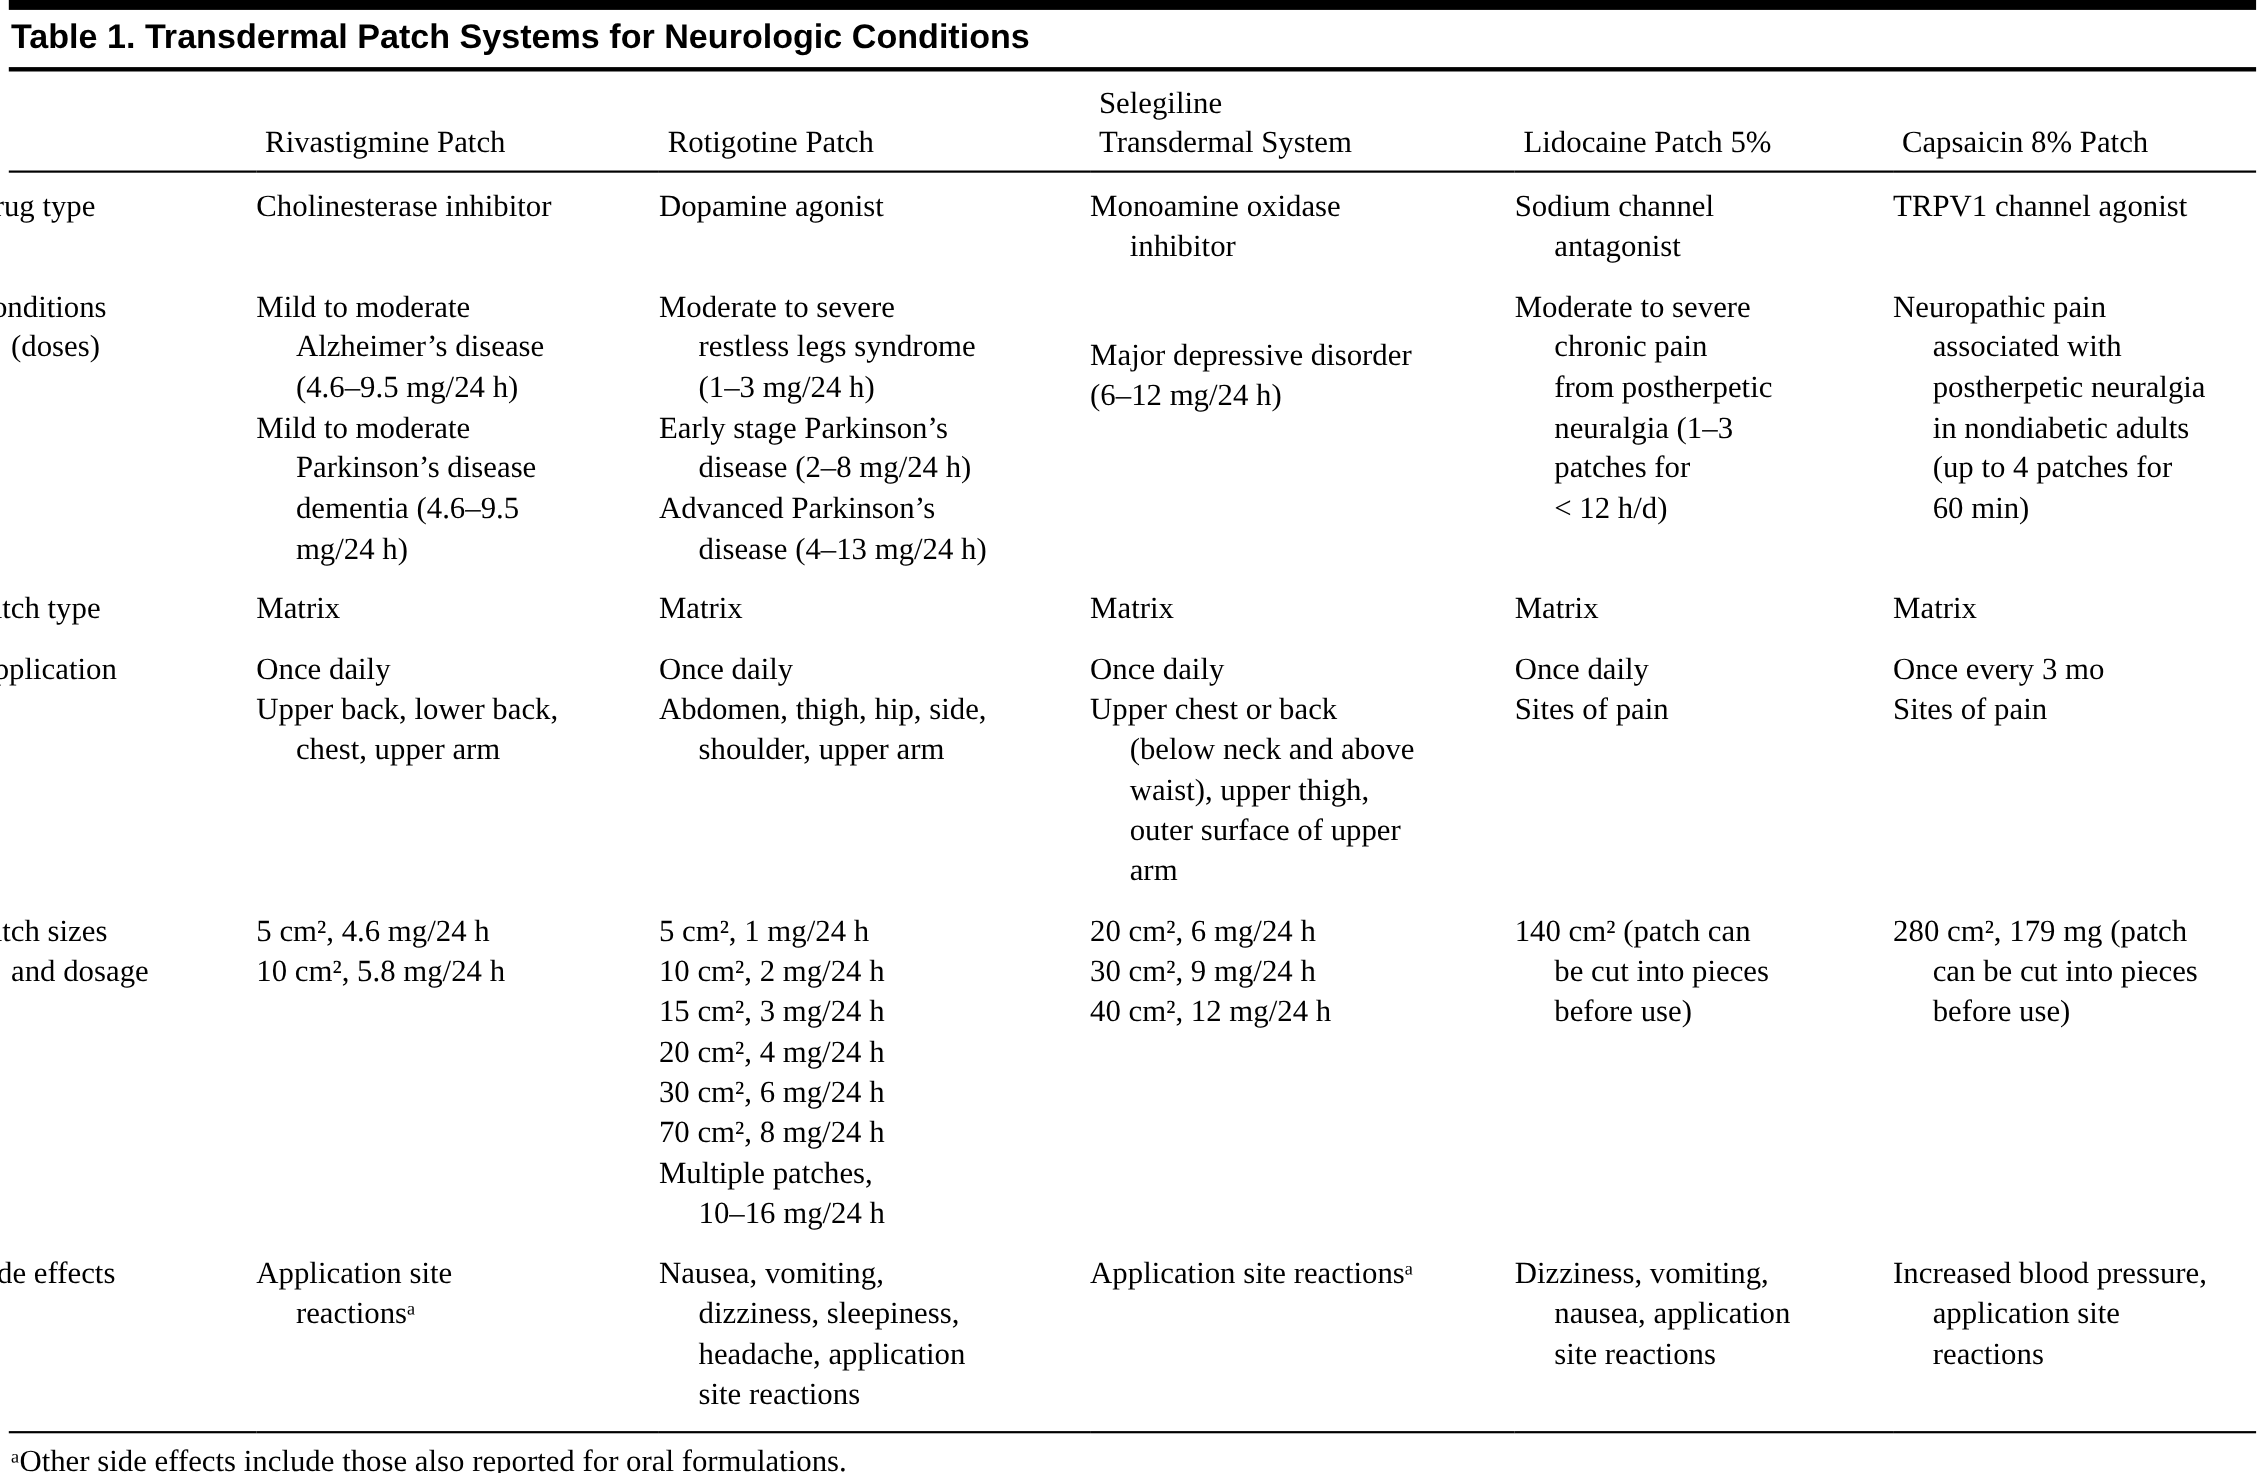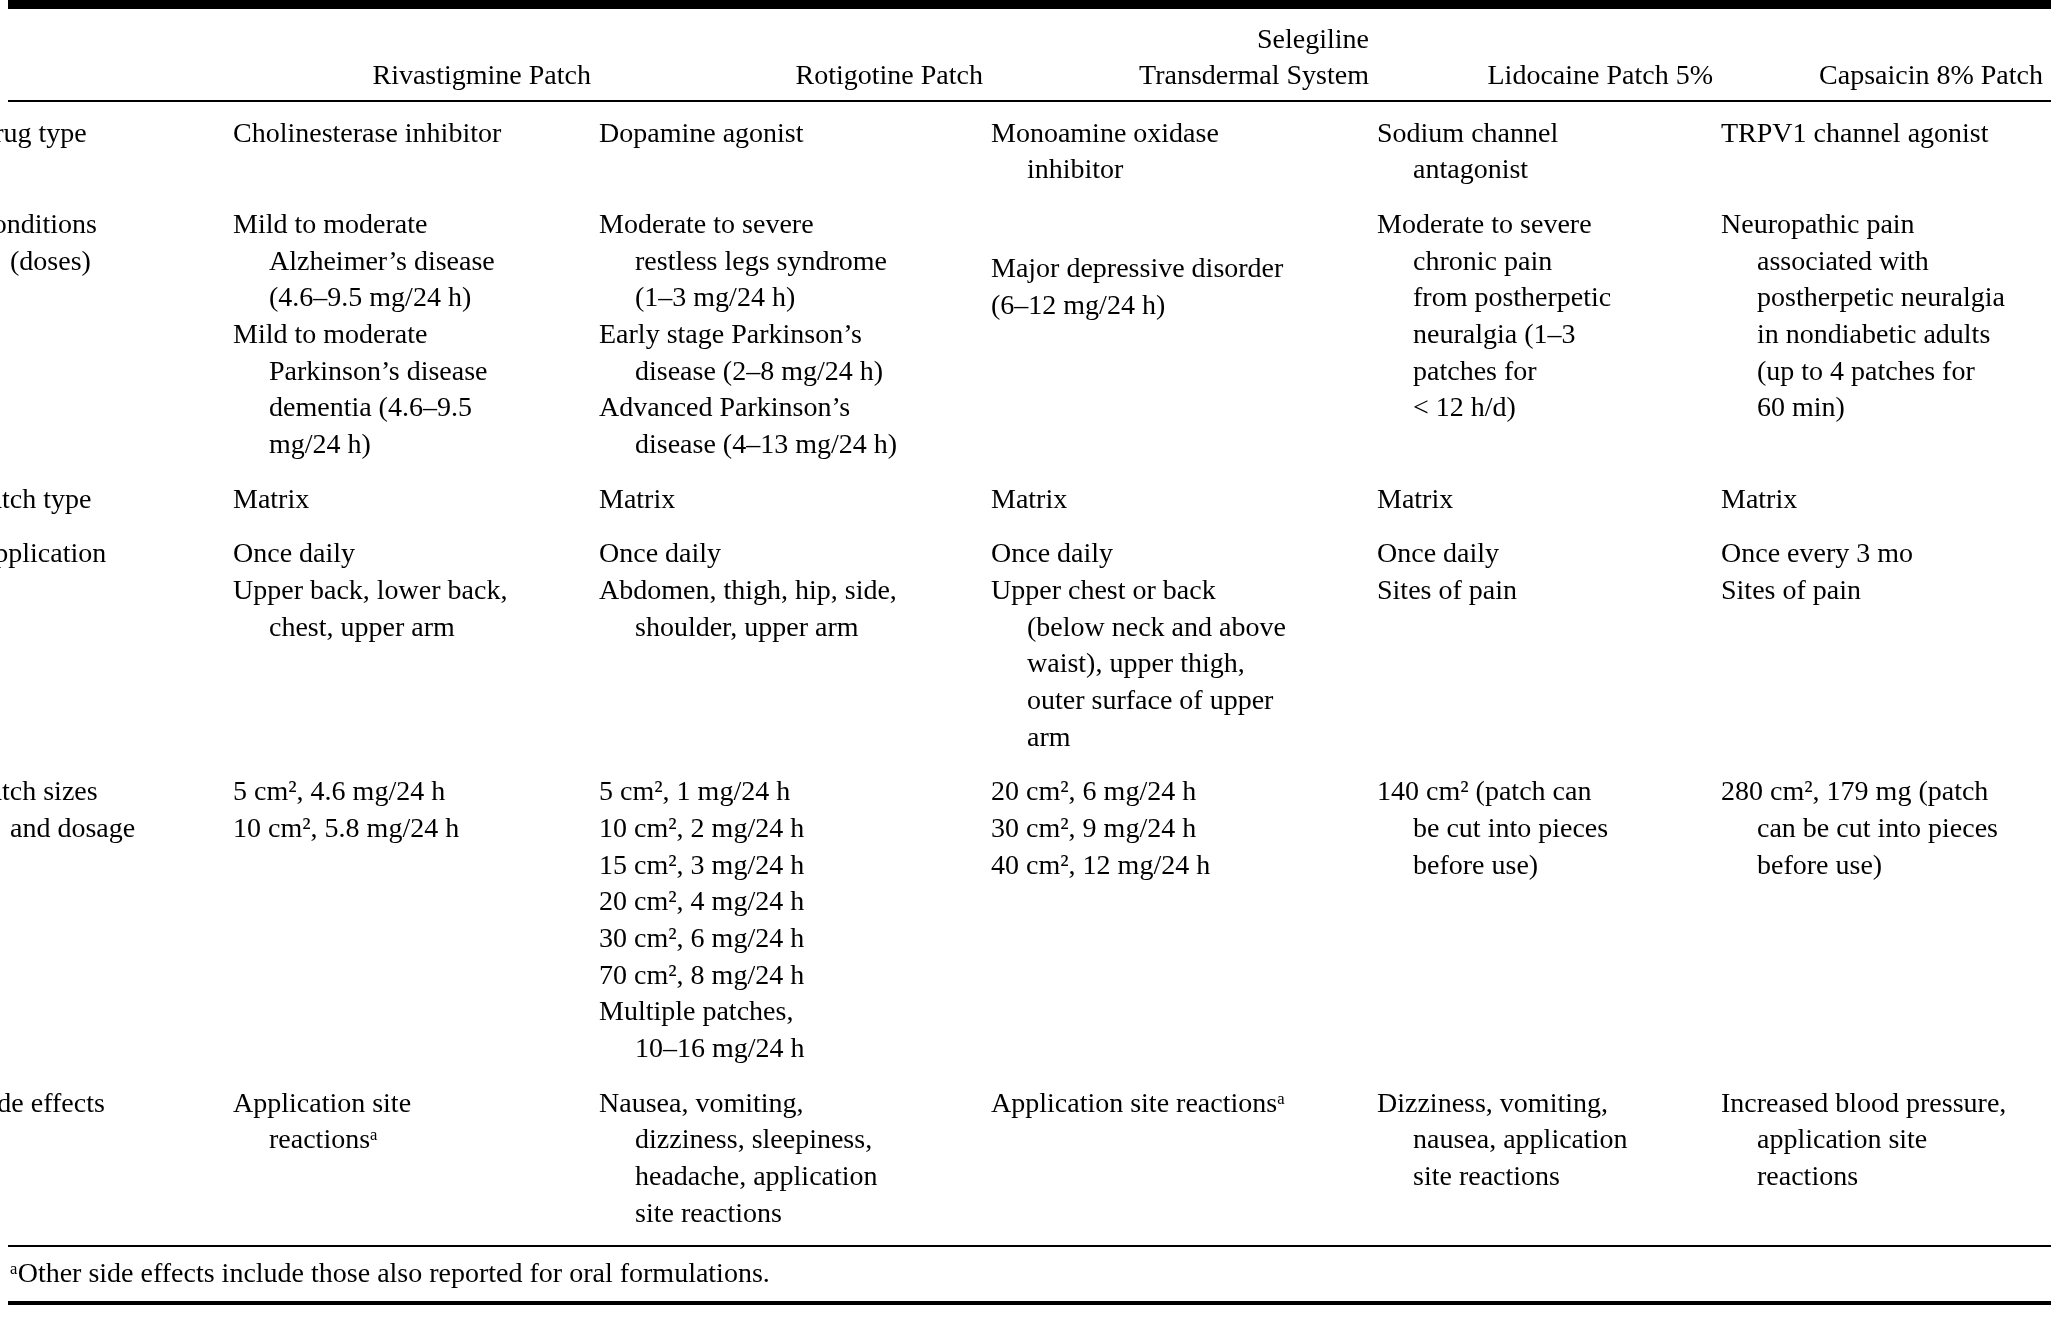--- a/index.html
+++ b/index.html
@@ -30,21 +30,21 @@
     width: 100%;
     border-collapse: collapse;
     table-layout: fixed;
     border-bottom: 2px solid #000;
   }
 
   thead th {
     font-weight: 400;
     font-size: 28px;
     line-height: 1.28;
-    text-align: right;
+    text-align: left;
     vertical-align: bottom;
     white-space: pre-line;
     padding: 12px 8px 7px 8px;
     border-bottom: 2px solid #000;
   }
   thead th.corner { padding: 0; }
 
   tbody th, tbody td {
     font-weight: 400;
     font-size: 28px;
@@ -72,20 +72,21 @@
     border-bottom: 4px solid #000;
   }
 </style>
 </head>
 <body>
 
 <div class="page">
 
   <div class="top-rule"></div>
 
+  <div class="title">Table 1. Transdermal Patch Systems for Neurologic Conditions</div>
 
   <table>
     <colgroup>
       <col style="width:225px">
         <col style="width:366px">
         <col style="width:392px">
       <col style="width:386px">
         <col style="width:344px">
         <col style="width:330px">
     </colgroup>

